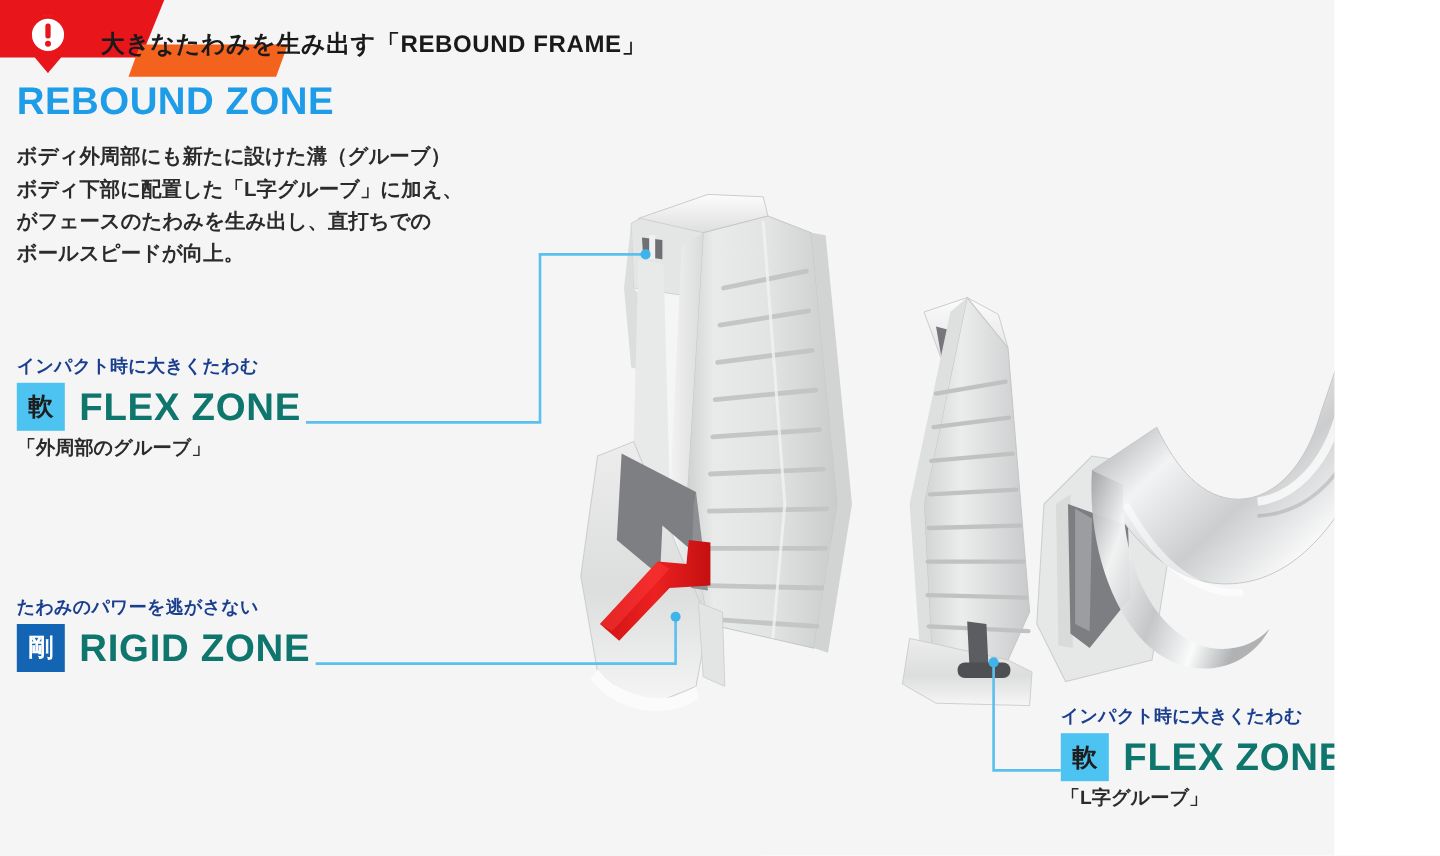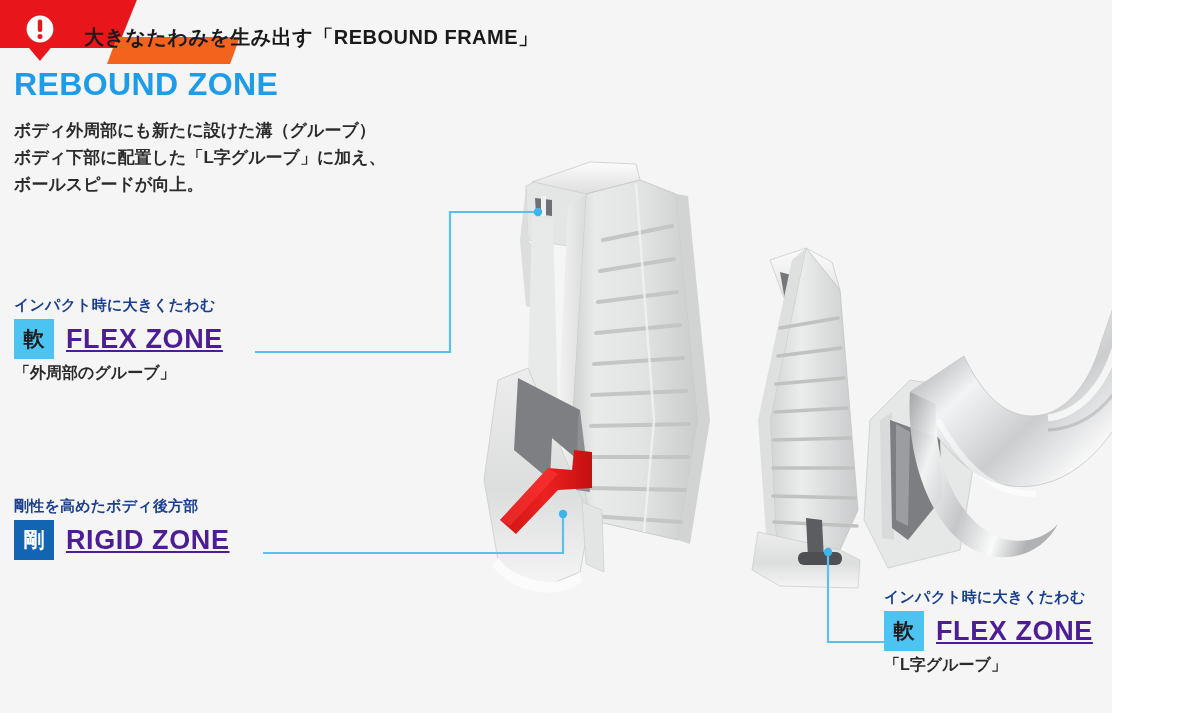--- a/index.html
+++ b/index.html
@@ -80,24 +80,23 @@
   }
   .badge{
     width:40px;height:40px;
     display:flex;align-items:center;justify-content:center;
     font-size:21px;font-weight:bold;
     flex:none;
   }
   .badge.soft{background:#4dc3f2;color:#1d1d1d;}
   .badge.hard{background:#1464b4;color:#ffffff;}
   .zone-name{
-    font-size:27px;font-weight:bold;
-    color:#4c1d95;letter-spacing:.6px;
+    font-size:32px;font-weight:bold;
+    color:#0f766e;letter-spacing:.6px;
     white-space:nowrap;
-    text-decoration:underline;
   }
   .sub{
     font-size:16px;font-weight:bold;
     color:#2b2b2b;white-space:nowrap;
     margin-top:4px;
   }
 
   
   .connectors{
     position:absolute;left:0;top:0;
@@ -131,20 +130,21 @@
   <div class="header-row">
     <div class="hl-highlight"></div>
     <span class="header-text">大きなたわみを生み出す「REBOUND FRAME」</span>
   </div>
 
   <div class="main-title">REBOUND ZONE</div>
 
   <div class="desc">
     <div>ボディ外周部にも新たに設けた溝（グルーブ）</div>
     <div>ボディ下部に配置した「L字グルーブ」に加え、</div>
+    <div>がフェースのたわみを生み出し、直打ちでの</div>
     <div>ボールスピードが向上。</div>
   </div>
 
   <div class="product">
     <svg viewBox="0 0 760 500" width="760" height="500">
       <defs>
         <linearGradient id="gFaceMain" x1="0" y1="0" x2="1" y2="0">
           <stop offset="0" stop-color="#cfd0d0"></stop>
           <stop offset="0.18" stop-color="#e9eaea"></stop>
           <stop offset="0.55" stop-color="#e2e3e3"></stop>
@@ -298,21 +298,21 @@
   <div class="callout" style="left:14px;top:296px;">
     <p class="lead">インパクト時に大きくたわむ</p>
     <div class="zone-row">
       <div class="badge soft">軟</div>
       <div class="zone-name">FLEX ZONE</div>
     </div>
     <div class="sub" style="">「外周部のグルーブ」</div>
   </div>
 
   <div class="callout" style="left:14px;top:497px;">
-    <p class="lead">剛性を高めたボディ後方部</p>
+    <p class="lead">たわみのパワーを逃がさない</p>
     <div class="zone-row">
       <div class="badge hard">剛</div>
       <div class="zone-name">RIGID ZONE</div>
     </div>
   </div>
 
   <div class="callout" style="left:884px;top:588px;">
     <p class="lead">インパクト時に大きくたわむ</p>
     <div class="zone-row">
       <div class="badge soft">軟</div>

